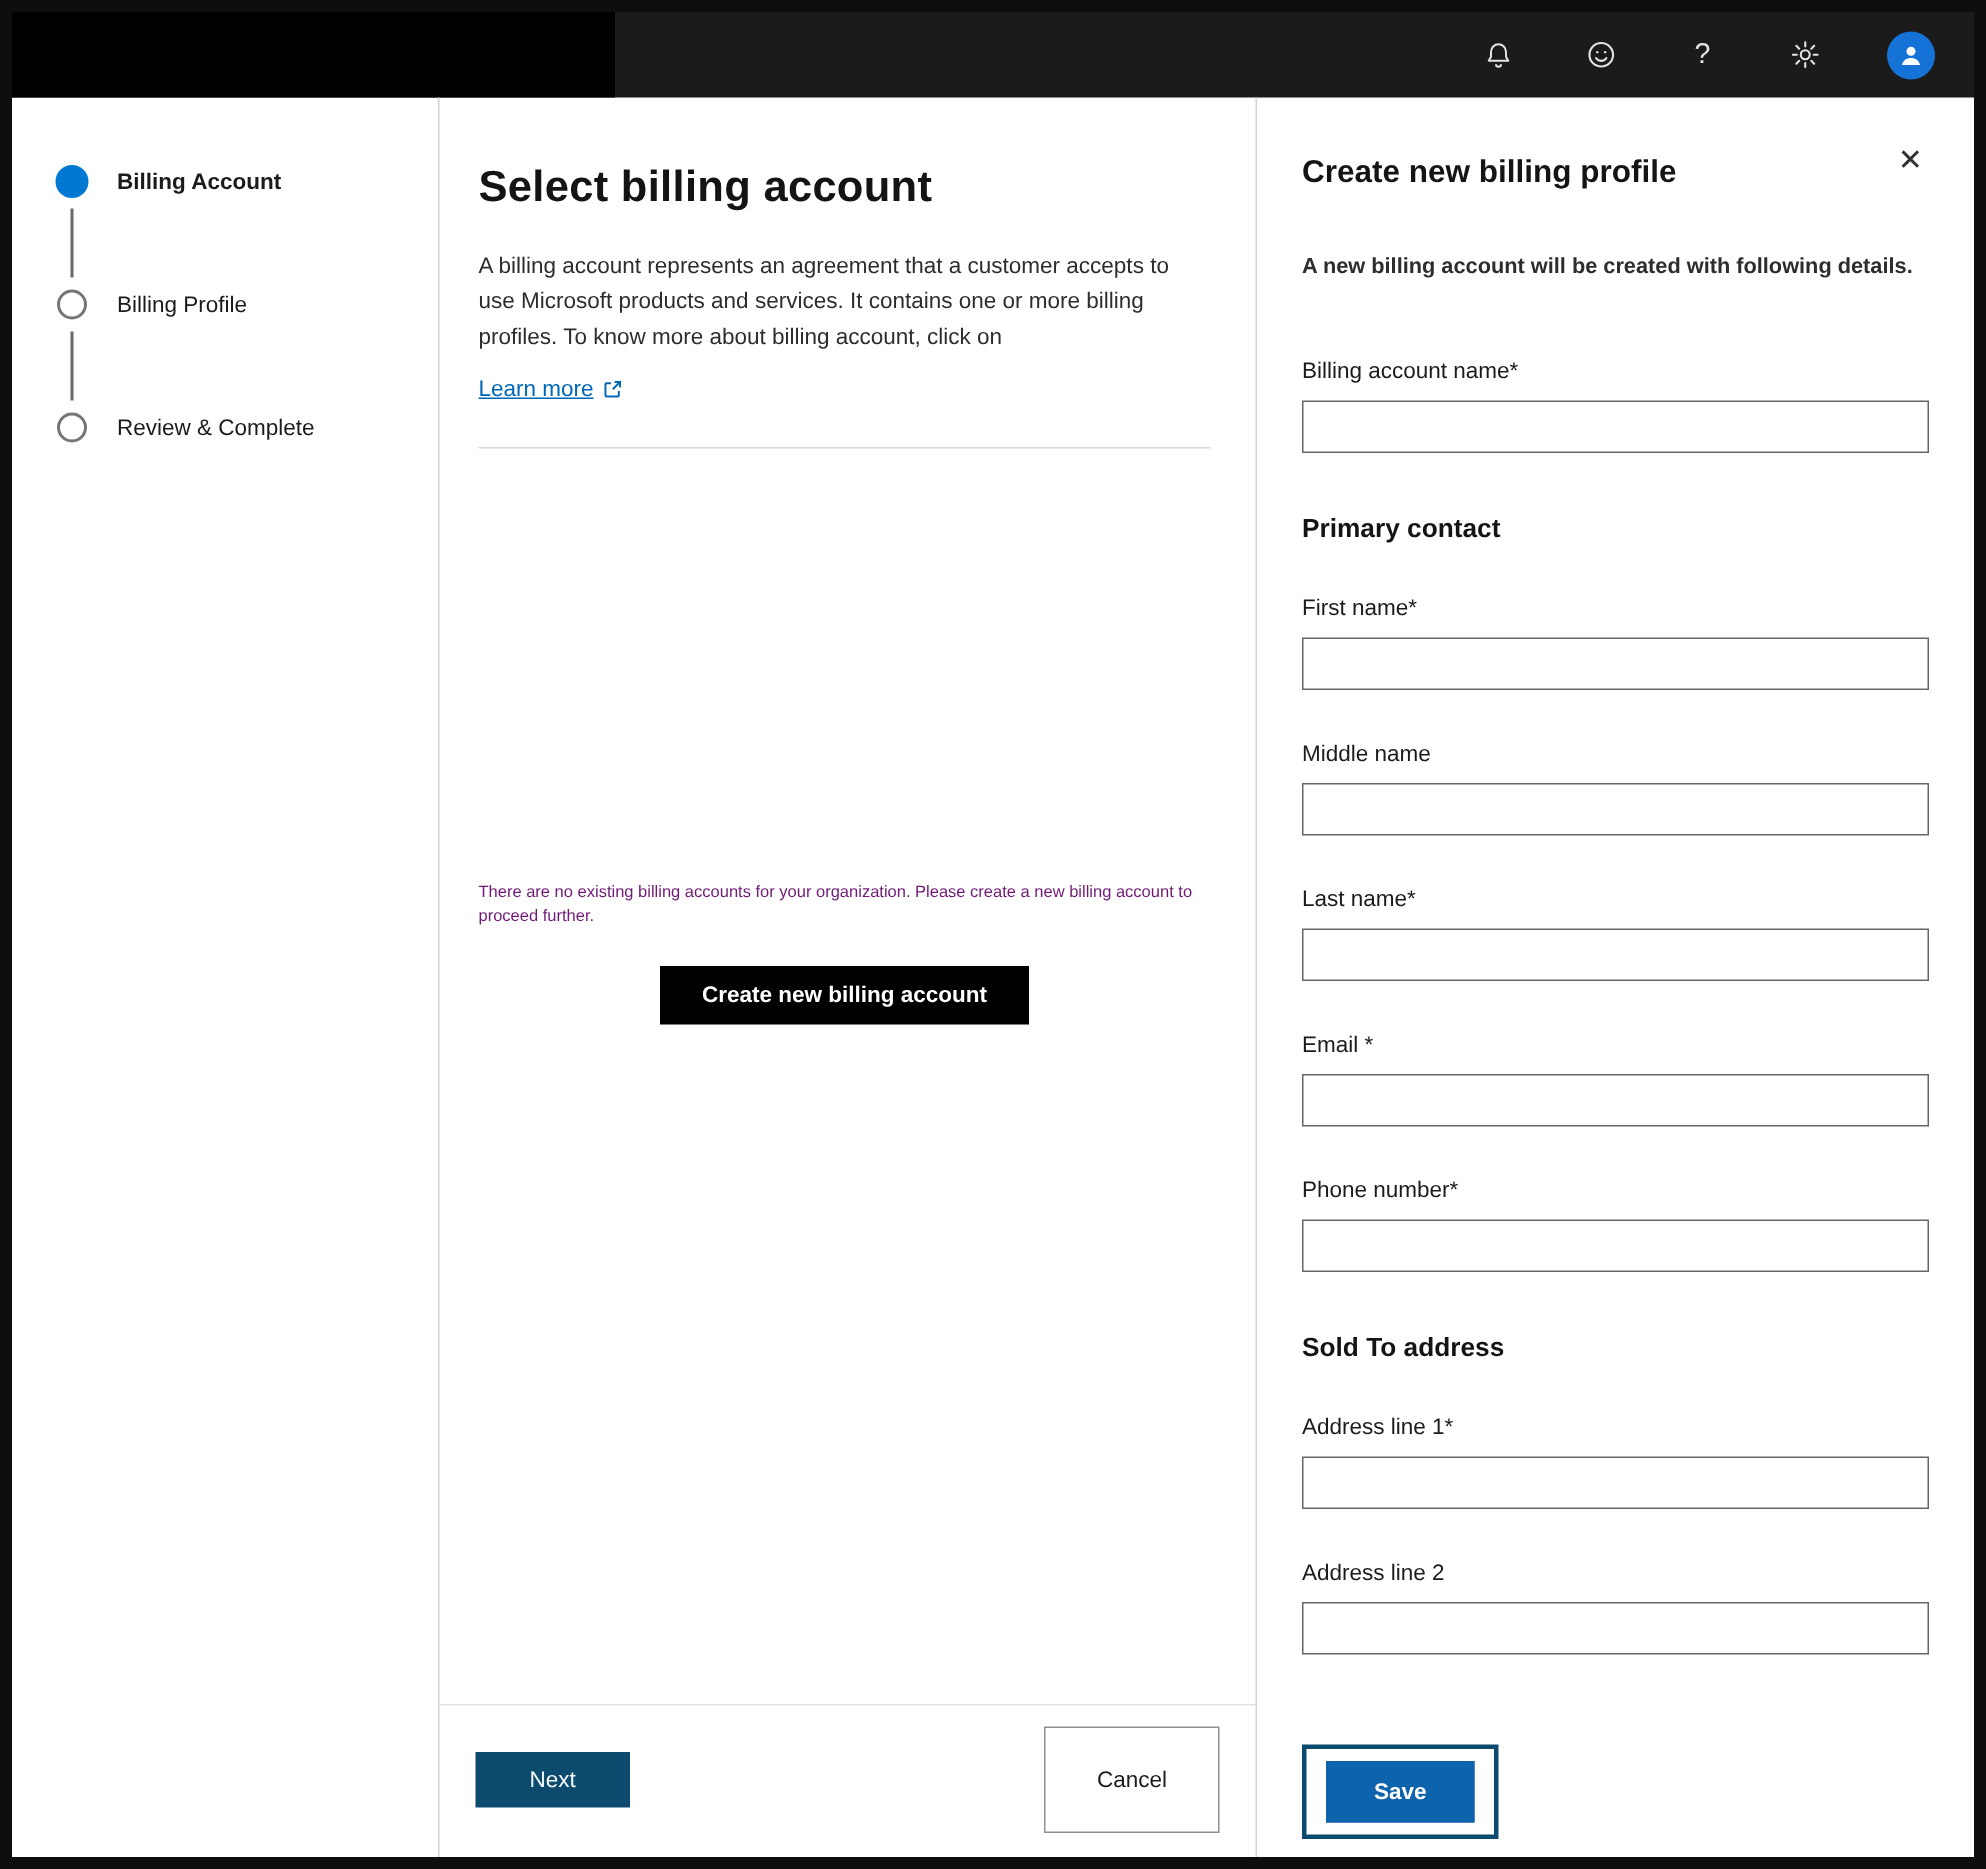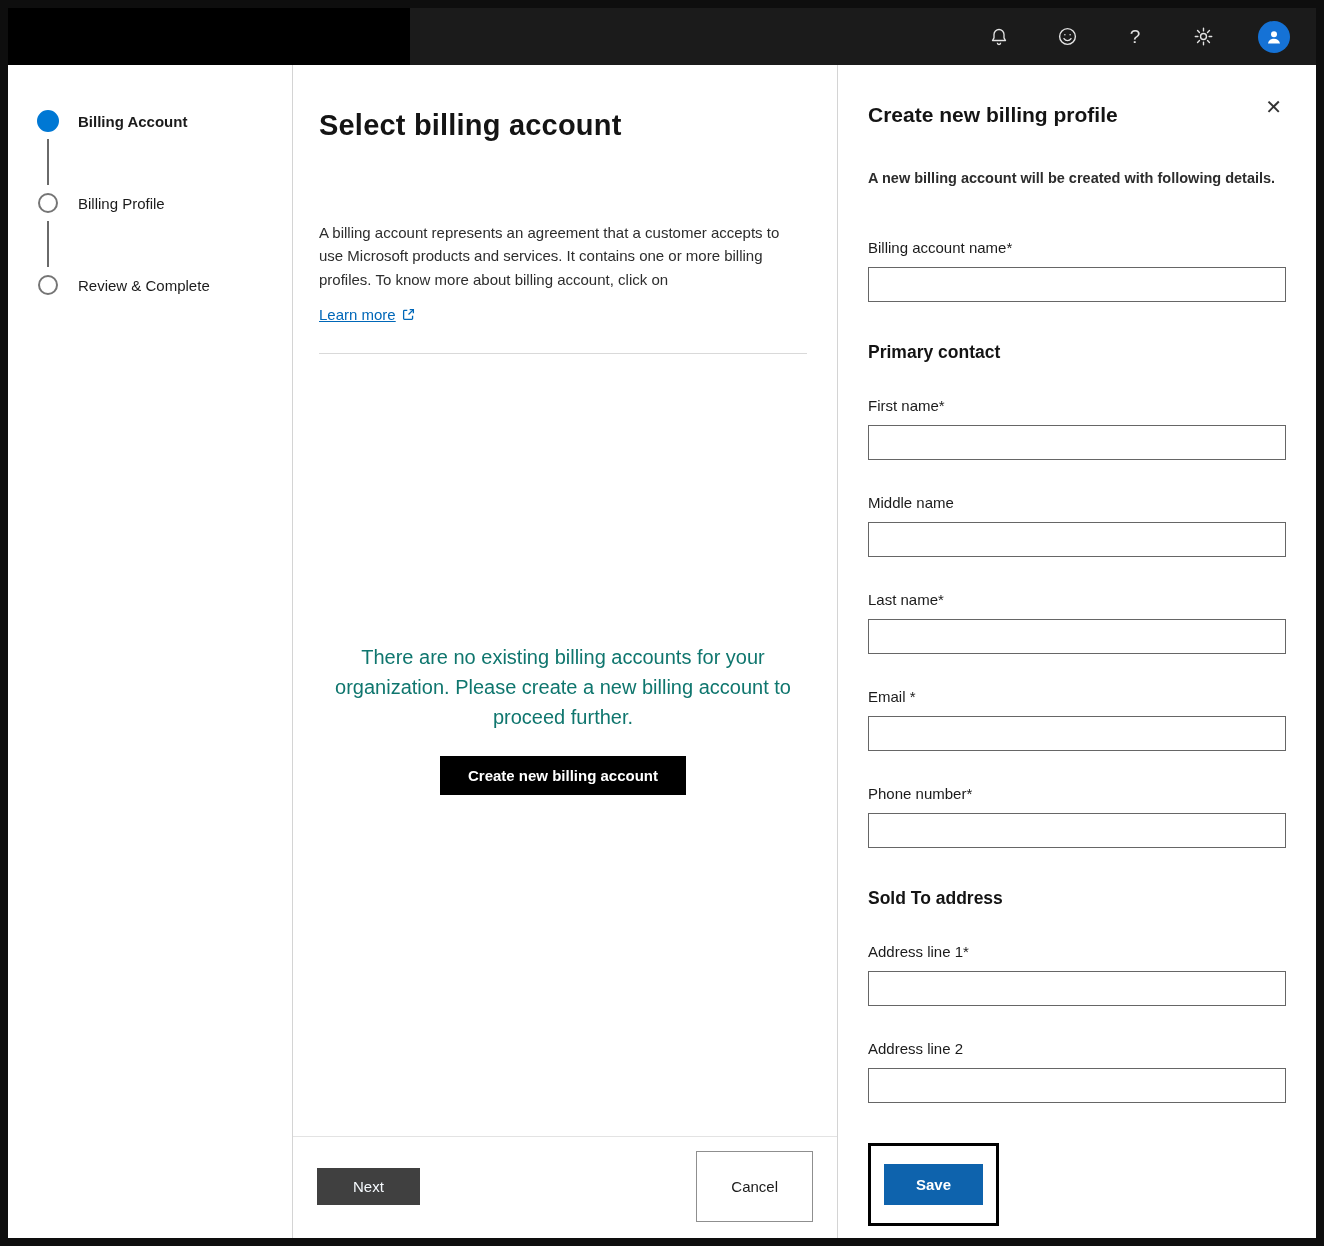--- a/index.html
+++ b/index.html
@@ -45,42 +45,42 @@
   }
   .step.active .step-circle { width:22px; height:22px; background:#0078d4; border-color:#0078d4; }
   .step-label { font-size:15px; color:#1b1b1b; }
   .step.active .step-label { font-weight:700; }
   .connector { width:2px; height:46px; background:#6a6a6a; margin:6px 0 6px 11px; }
 
   
   .main { flex:1; display:flex; flex-direction:column; min-width:0; }
   .main-body { flex:1; padding:28px 30px 0 26px; overflow:hidden; }
   .main-title { font-size:29px; font-weight:700; color:#141414; margin:16px 0 0; letter-spacing:0.2px; }
-  .main-desc { margin-top:79px; max-width:500px; font-size:15px; line-height:1.55; color:#2d2d2d; }
+  .main-desc { margin-top:24px; max-width:500px; font-size:15px; line-height:1.55; color:#2d2d2d; }
   .learn-more-row { margin-top:14px; display:flex; align-items:center; gap:6px; }
   .learn-more { color:#0067b8; font-size:15px; text-decoration:underline; cursor:pointer; }
   .main-divider { border:none; border-top:1px solid #d9d9d9; margin:30px 0 0; }
   .empty-block {
-    margin:288px auto 0; max-width:520px; text-align:center;
-    font-size:20px; line-height:1.5; color:#0f766e;
+    margin:288px auto 0; max-width:520px; text-align:left;
+    font-size:11px; line-height:1.5; color:#701a75;
   }
   .create-btn {
     display:block; margin:24px auto 0;
     background:#000000; color:#fff; border:none;
     font-family:inherit; font-size:15px; font-weight:700;
     padding:11px 28px; cursor:pointer;
   }
   .main-footer {
     flex:0 0 auto;
     display:flex; justify-content:space-between; align-items:center;
     border-top:1px solid #e3e3e3;
     padding:14px 24px 16px;
   }
   .next-btn {
-    background:#404040; color:#f6fafe; border:none;
+    background:#0c4a6e; color:#f6fafe; border:none;
     font-family:inherit; font-size:15px;
     padding:10px 36px; cursor:default;
   }
   .cancel-btn {
     background:#fff; color:#1b1b1b; border:1px solid #8f8f8f;
     font-family:inherit; font-size:15px;
     padding:26px 34px; cursor:pointer;
   }
 
   
@@ -96,21 +96,21 @@
   }
   .panel-desc { margin-top:24px; font-size:14.5px; line-height:1.5; color:#2d2d2d;font-weight:bold; }
   .field-label { margin-top:32px; font-size:15px; font-weight:400; color:#1b1b1b; line-height:22px; }
   .field-input {
     margin-top:8px; width:100%; height:35px;
     border:1px solid #666; background:#fff;
     font-family:inherit; font-size:14px; padding:0 8px;
   }
   .section-title { margin-top:40px; font-size:17.5px; font-weight:700; color:#141414; }
   .panel-footer { margin-top:auto; padding-top:16px; }
-  .save-annotation { display:inline-block; border:3px solid #000000; padding:18px 13px; }
+  .save-annotation { display:inline-block; border:3px solid #0c4a6e; padding:8px 13px; }
   .save-btn {
     background:#0e63ad; color:#fff; border:1px solid #0e63ad;
     font-family:inherit; font-size:15px; font-weight:700;
     padding:11px 31px; cursor:pointer;
   }
 </style>
 </head>
 <body>
 
 <div class="screen">

